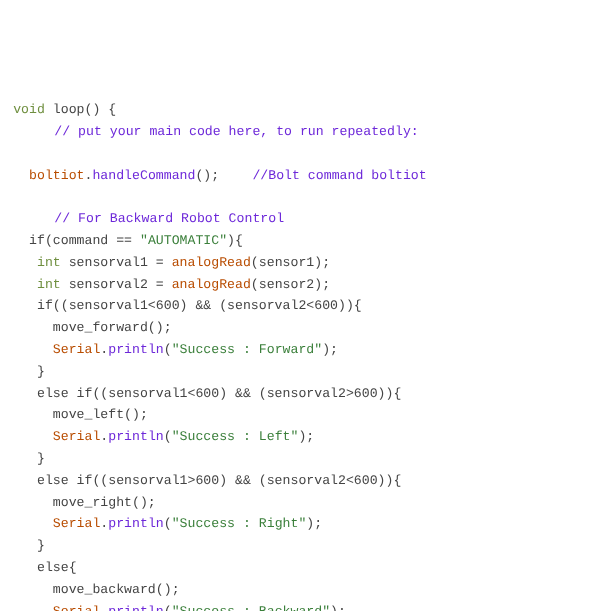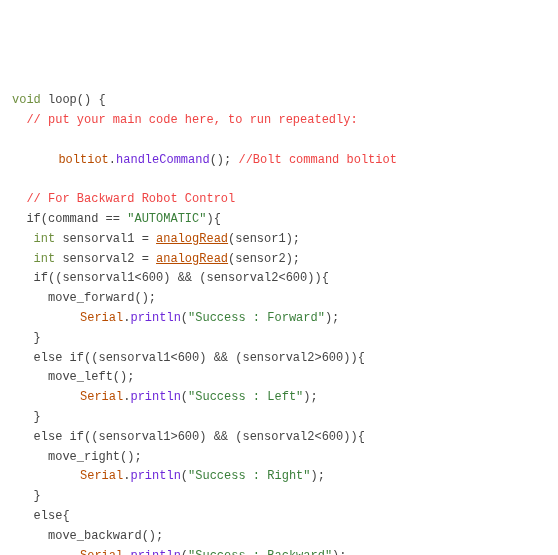--- a/index.html
+++ b/index.html
@@ -8,24 +8,24 @@
     background: #ffffff;
     font-family: "Courier New", Courier, monospace;
     font-size: 12px;
     line-height: 1.65;
     color: #444;
     white-space: pre;
   }
   .code-block { display: block; }
   .kw-type   { color: #6f8f3f; text-align: right; }   
   .fn        { color: #444; font-family: Liberation Mono, monospace; }
-  .comment   { color: #ef4444; }
-  .obj       { color: #b84c00; margin-left: 32px; }   
+  .comment   { color: #6d28d9; margin-left: 23px; }
+  .obj       { color: #b84c00; }   
   .method    { color: #6d28d9; }
-  .call      { color: #b84c00; text-decoration: underline; }   
+  .call      { color: #b84c00; }   
   .str       { color: #3a7f3a; }
   .punct     { color: #444; }
 </style>
 </head>
 <body>
 
 
 
 <div class="code-block"><span class="kw-type">void</span> <span class="fn">loop</span><span class="punct">() {</span>
   <span class="comment">// put your main code here, to run repeatedly:</span>

